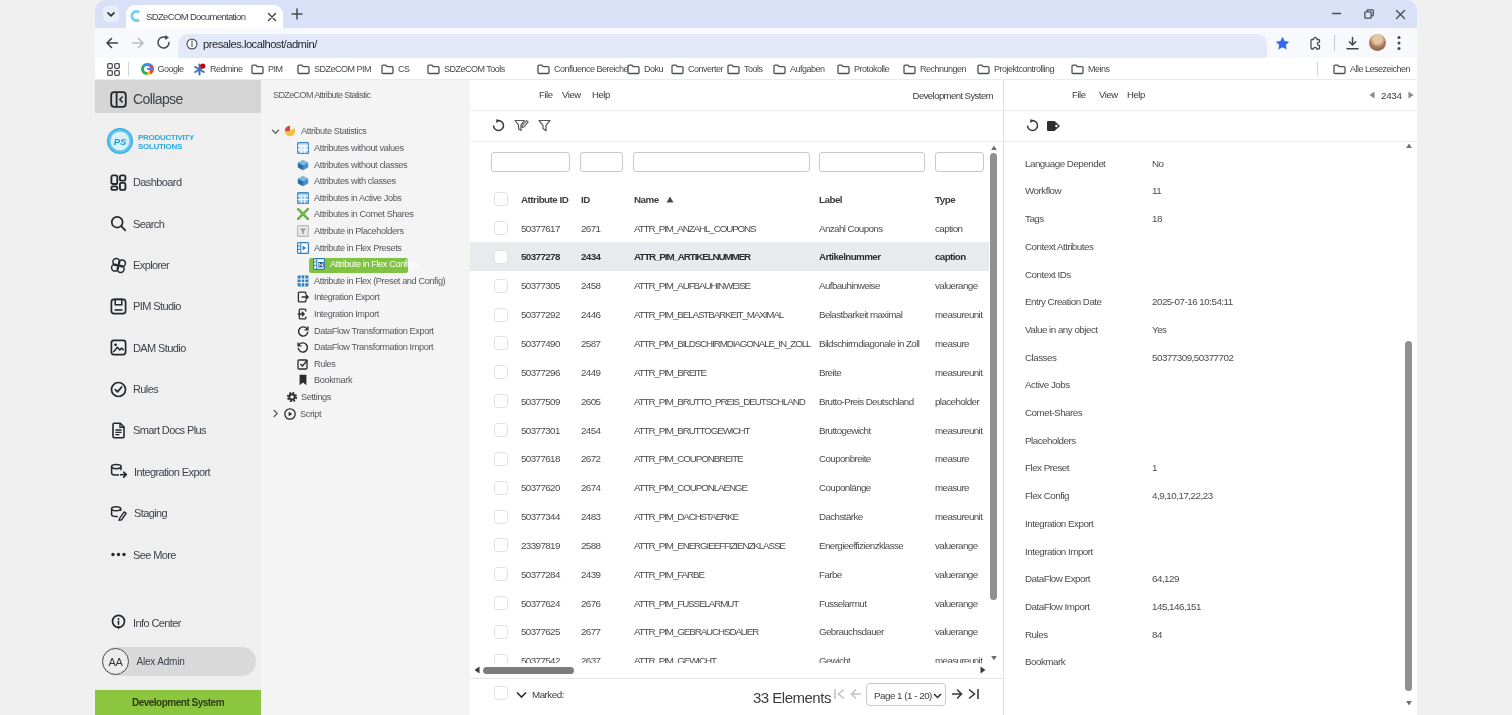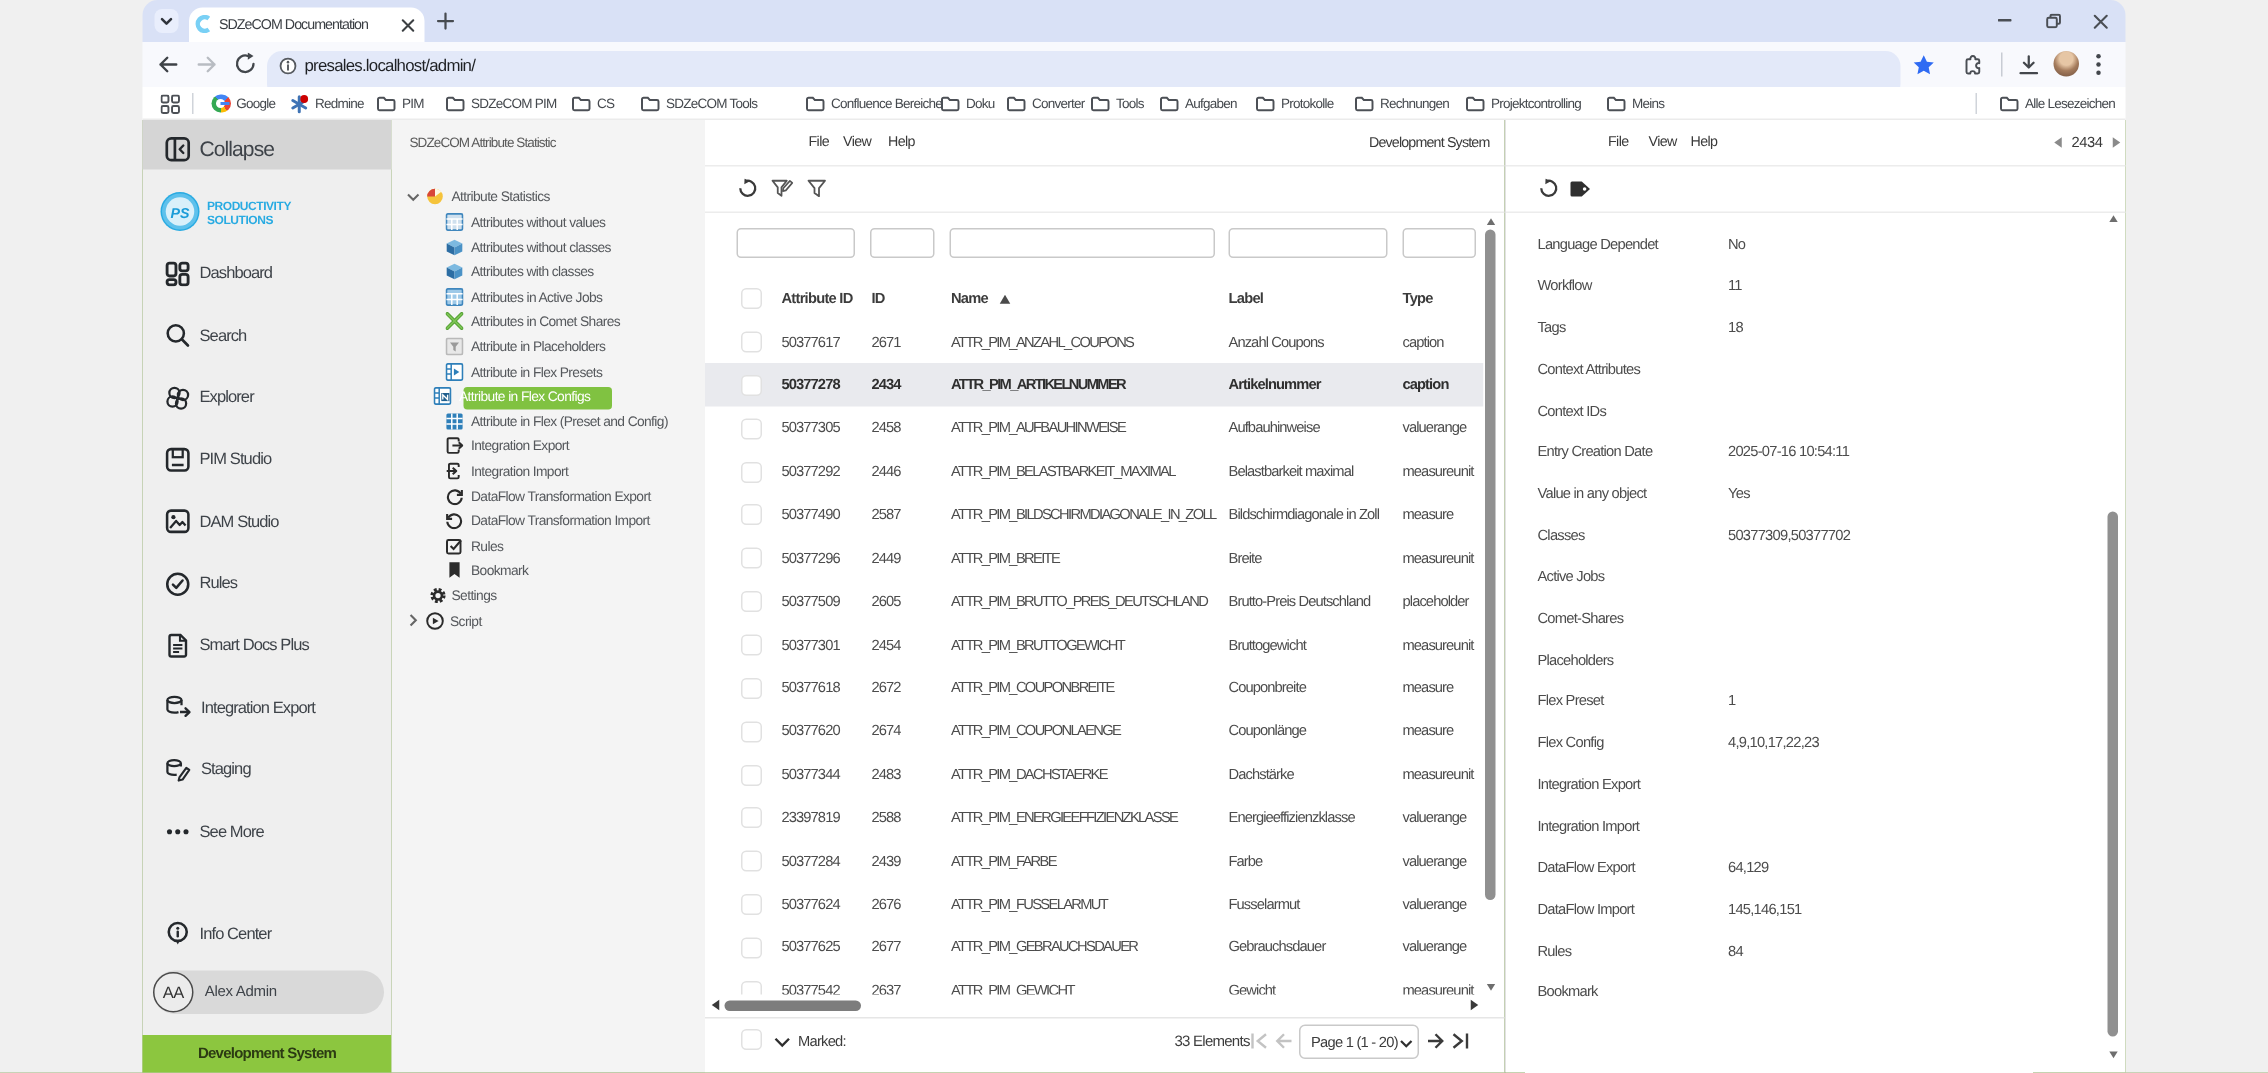--- a/index.html
+++ b/index.html
@@ -350,21 +350,21 @@
         </div>
       <div class="trw" style="top:160.6px;left:36px">
           <svg width="12" height="12" viewBox="0 0 12 12" style="margin-right:5px">
             <rect x="0.6" y="0.6" width="10.8" height="10.8" rx="1" fill="#fff" stroke="#2e7fb9" stroke-width="1.2"></rect>
             <path d="M0.6 4 H3.8 M0.6 7.4 H3.8 M3.8 0.6 V11.4" stroke="#2e7fb9" stroke-width="1" fill="none"></path>
             <path d="M5.6 3.6 L9.2 6 L5.6 8.4 Z" fill="#2e7fb9"></path>
           </svg>
           <span>Attribute in Flex Presets</span>
         </div>
       <div class="abs" style="left:48px;top:177.5px;width:99px;height:15px;background:#80c241;border-radius:2.5px"></div>
-      <div class="trw" style="top:177.1px;left:28px">
+      <div class="trw" style="top:177.1px;left:52px">
           <svg width="12" height="12" viewBox="0 0 12 12" style="margin-right:5px">
             <rect x="0.6" y="0.6" width="10.8" height="10.8" rx="1" fill="#fff" stroke="#2e7fb9" stroke-width="1.2"></rect>
             <path d="M0.6 4 H3.8 M0.6 7.4 H3.8 M3.8 0.6 V11.4" stroke="#2e7fb9" stroke-width="1" fill="none"></path>
             <rect x="5.2" y="4" width="5.4" height="5.4" fill="#1f5f8e"></rect>
             <path d="M6.2 8.4 V5.2 L9.4 8.4 V5.2" stroke="#fff" stroke-width="0.9" fill="none"></path>
           </svg>
           <span style="color:#fff;position:relative">Attribute in Flex Configs</span>
         </div>
       <div class="trw" style="top:193.7px;left:36px">
           <svg width="12" height="12" viewBox="0 0 12 12" style="margin-right:5px">
@@ -602,21 +602,21 @@
       <div class="abs" style="left:13px;top:586.5px;width:91px;height:7.5px;border-radius:4px;background:#7d7d7d"></div>
       <svg class="abs" style="left:510px;top:586px" width="6" height="8" viewBox="0 0 6 8">
           <path d="M0.5 0.5 V7.5 L5.5 4 Z" fill="#3a3a3a"></path>
         </svg>
       <div class="sep" style="left:0;top:598px;width:533px;background:#e6e6e6"></div>
       <div class="chk" style="left:24px;top:606px"></div>
       <svg class="abs" style="left:46px;top:611px" width="11" height="8" viewBox="0 0 11 8">
           <path d="M1 1.5 L5.5 6 L10 1.5" fill="none" stroke="#2f2f2f" stroke-width="1.6"></path>
         </svg>
       <div class="abs" style="left:62px;top:609px;font-size:9.8px;letter-spacing:-0.5px;color:#3c3c3c">Marked:</div>
-      <div class="abs" style="left:313px;top:609px;font-size:10px;letter-spacing:-0.5px;color:#3c3c3c">33 Elements</div>
+      <div class="abs" style="left:283px;top:609px;font-size:15px;letter-spacing:-0.5px;color:#3c3c3c">33 Elements</div>
       <svg class="abs" style="left:363px;top:608px" width="13" height="12" viewBox="0 0 13 12">
           <path d="M2 1 V11 M11 1.5 L5.5 6 L11 10.5" fill="none" stroke="#c3c3c3" stroke-width="1.6"></path>
         </svg>
       <svg class="abs" style="left:380px;top:608px" width="12" height="12" viewBox="0 0 12 12">
           <path d="M11 6 H2 M6 1.5 L1.5 6 L6 10.5" fill="none" stroke="#c3c3c3" stroke-width="1.6"></path>
         </svg>
       <div class="abs" style="left:396px;top:603px;width:80px;height:23px;border:1px solid #c9c9c9;border-radius:4px;background:#fff">
         <div class="abs" style="left:7px;top:6px;font-size:9.8px;letter-spacing:-0.5px;color:#3c3c3c">Page 1 (1 - 20)</div>
         <svg class="abs" style="left:66px;top:9px" width="9" height="6" viewBox="0 0 9 6">
             <path d="M1 1 L4.5 4.5 L8 1" fill="none" stroke="#2f2f2f" stroke-width="1.5"></path>

